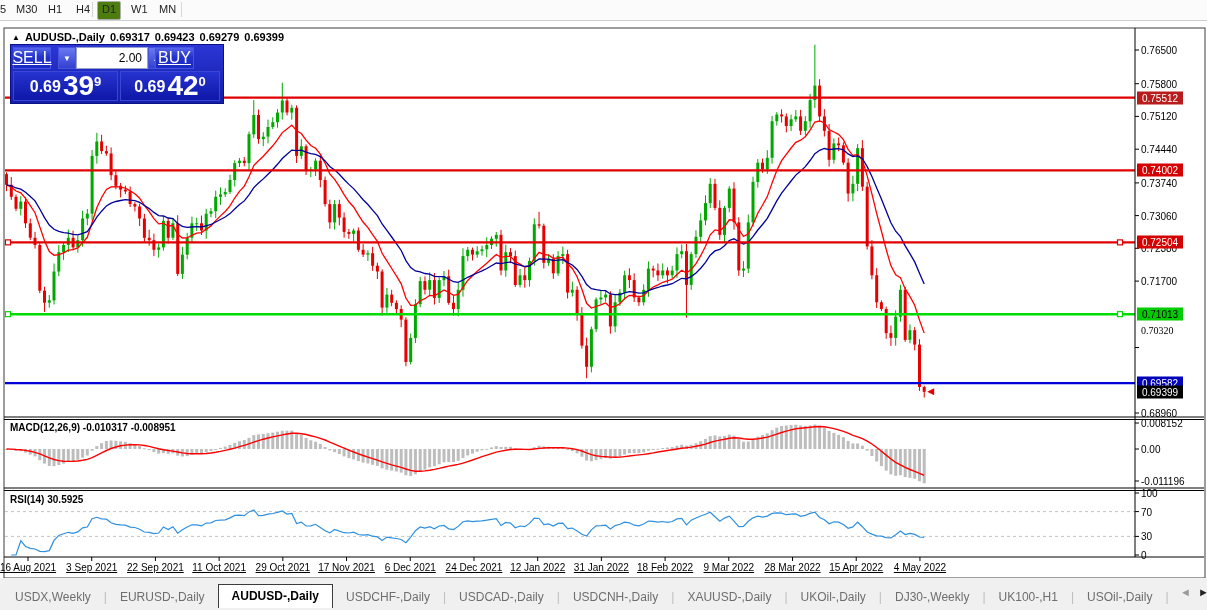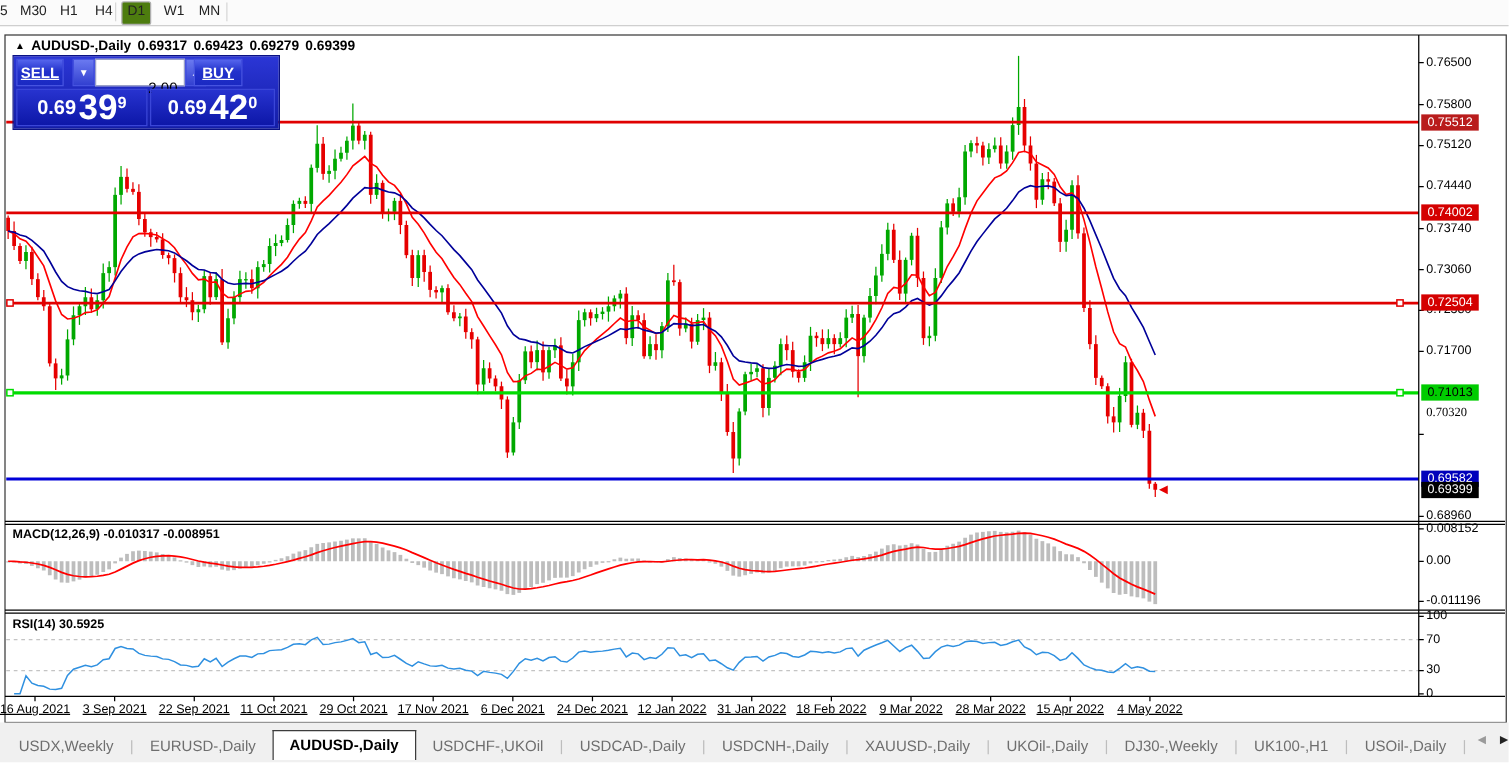--- a/index.html
+++ b/index.html
@@ -15,31 +15,31 @@
   
   #chartwin{left:4px;top:28px;width:1201px;height:550px;background:#fff;}
   
   #title-row{left:12px;top:31px;height:14px;font-size:11px;font-weight:700;color:#000;white-space:nowrap;}
   #title-row span{margin-right:5px;}
   #panel-toggle{font-size:8px;margin-right:7px;position:relative;top:-1px;}
   
   #tradepanel{left:10px;top:44px;width:212px;height:58px;background:linear-gradient(#2b36d6,#131da6);
               border:1px solid #0a1184;}
   .tp-btn{position:absolute;display:flex;align-items:center;justify-content:center;
-          background:linear-gradient(#5464ec,#2332cc 45%,#1a29c2);color:#fff;font-size:12px;font-weight:700;
+          background:linear-gradient(#5464ec,#2332cc 45%,#1a29c2);color:#fff;font-size:16px;font-weight:400;
           text-decoration:underline;border:1px solid #4653e0;box-sizing:border-box;cursor:pointer;}
   #sell-btn{left:2px;top:2px;width:38px;height:22px;}
   #buy-btn{left:144px;top:2px;width:39px;height:22px;}
   .spin-btn{position:absolute;top:2px;height:22px;display:flex;align-items:center;justify-content:center;
             background:linear-gradient(#6a79f0,#3240d0);color:#fff;font-size:8px;border:1px solid #4653e0;
             box-sizing:border-box;cursor:pointer;}
   #spin-down{left:47px;width:18px;}
   #spin-up{left:137px;width:17px;}
   #vol-field{position:absolute;left:65px;top:2px;width:72px;height:22px;background:#fff;border:1px solid #9aa0c8;
-             box-sizing:border-box;font-size:12px;color:#000;text-align:right;padding:15px 5px 0 0;}
+             box-sizing:border-box;font-size:12px;color:#000;text-align:right;padding:3px 5px 0 0;}
   .px-box{position:absolute;top:26px;height:30px;display:flex;align-items:flex-end;justify-content:center;
           background:linear-gradient(#2733cf,#0d17a8);color:#fff;border:1px solid #3a46d8;box-sizing:border-box;}
   #sell-px{left:2px;width:105px;}
   #buy-px{left:109px;width:100px;}
   .px-small{font-size:16px;font-weight:700;margin:0 2px 4px 0;}
   .px-big{font-size:28px;line-height:28px;font-weight:700;}
   .px-sup{font-size:13px;font-weight:700;align-self:flex-start;margin-top:2px;}
   
   .ax{position:absolute;left:1141px;font-size:10px;color:#000;transform:translateY(-50%);white-space:nowrap;}
   .badge{position:absolute;left:1137px;width:46px;height:13px;font-size:10px;font-weight:400;line-height:13px;
@@ -796,21 +796,21 @@
     <div class="dt" style="left: 856.23px;">15 Apr 2022</div>
     <div class="dt" style="left: 919.94px;">4 May 2022</div>
   </div>
 
 <div id="bottomstrip" class="abs"></div>
 <div id="tabsbar" class="abs">
     <div class="tab">USDX,Weekly</div>
     <span class="tab-sep">|</span>
     <div class="tab">EURUSD-,Daily</div>
     <div class="tab active">AUDUSD-,Daily</div>
-    <div class="tab">USDCHF-,UKOil</div>
+    <div class="tab">USDCHF-,Daily</div>
     <span class="tab-sep">|</span>
     <div class="tab">USDCAD-,Daily</div>
     <span class="tab-sep">|</span>
     <div class="tab">USDCNH-,Daily</div>
     <span class="tab-sep">|</span>
     <div class="tab">XAUUSD-,Daily</div>
     <span class="tab-sep">|</span>
     <div class="tab">UKOil-,Daily</div>
     <span class="tab-sep">|</span>
     <div class="tab">DJ30-,Weekly</div>

